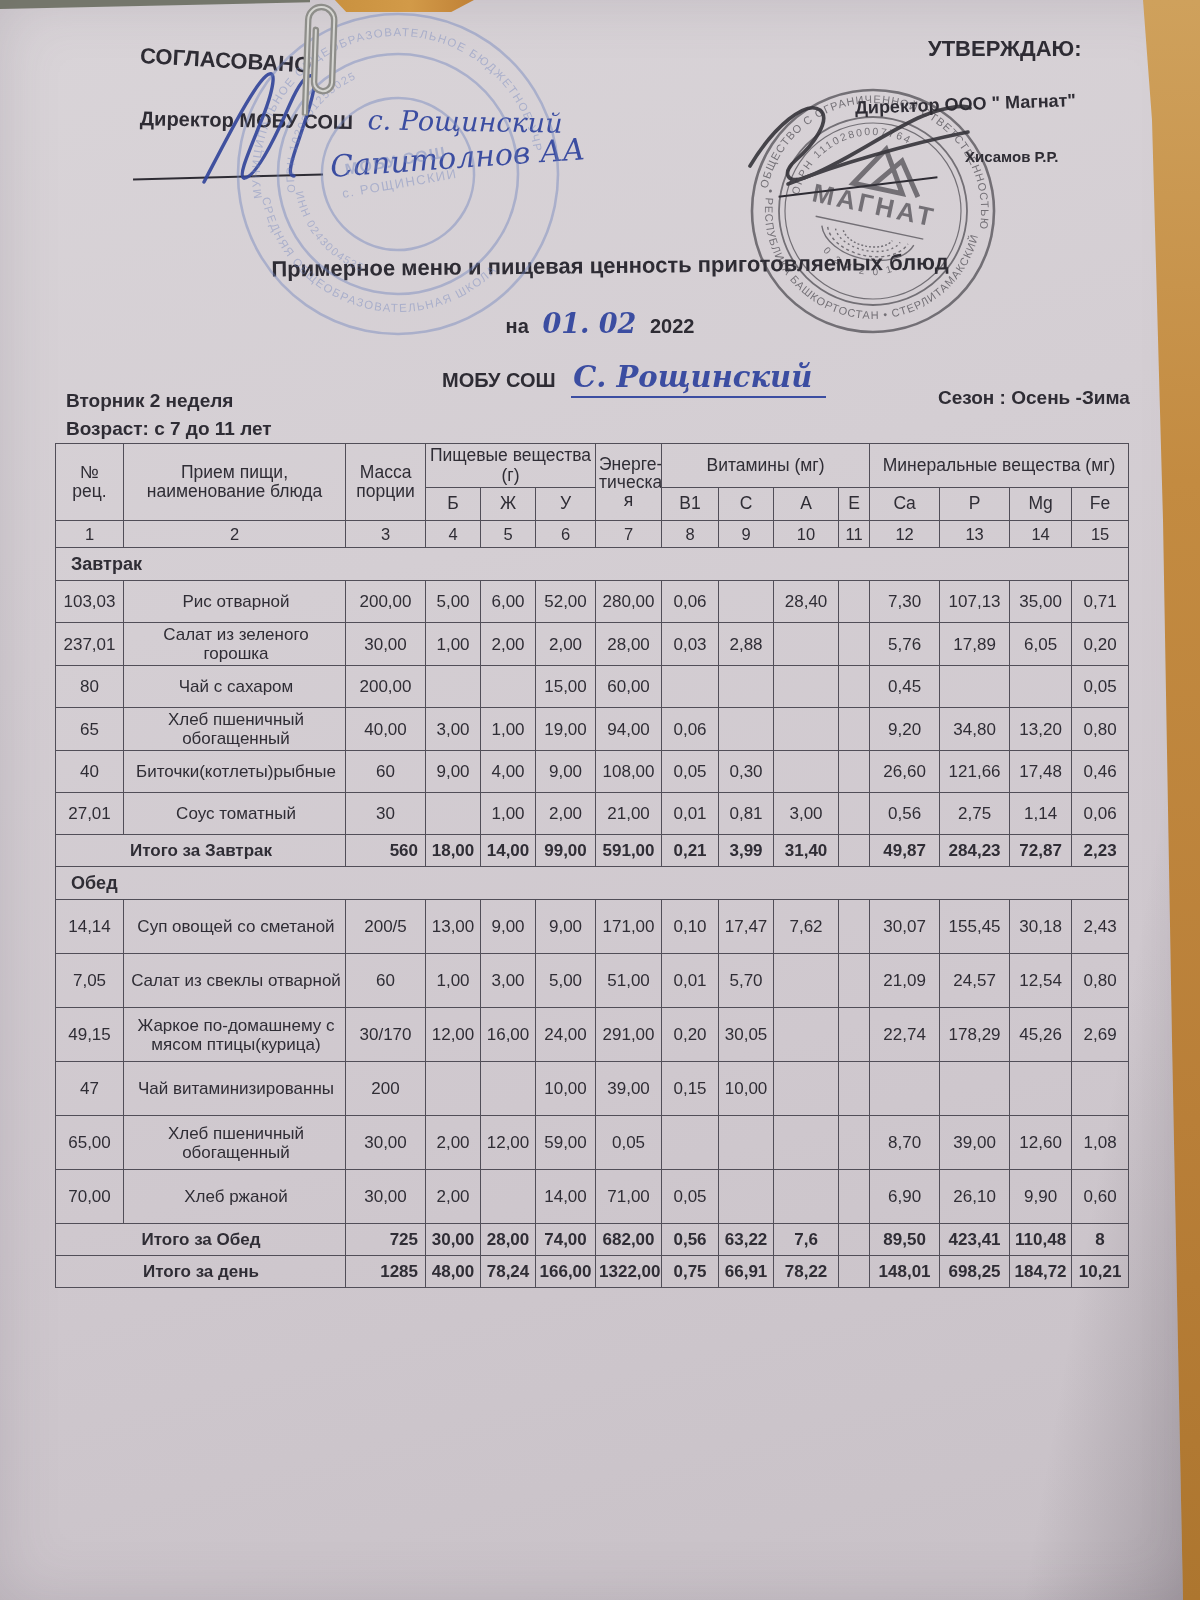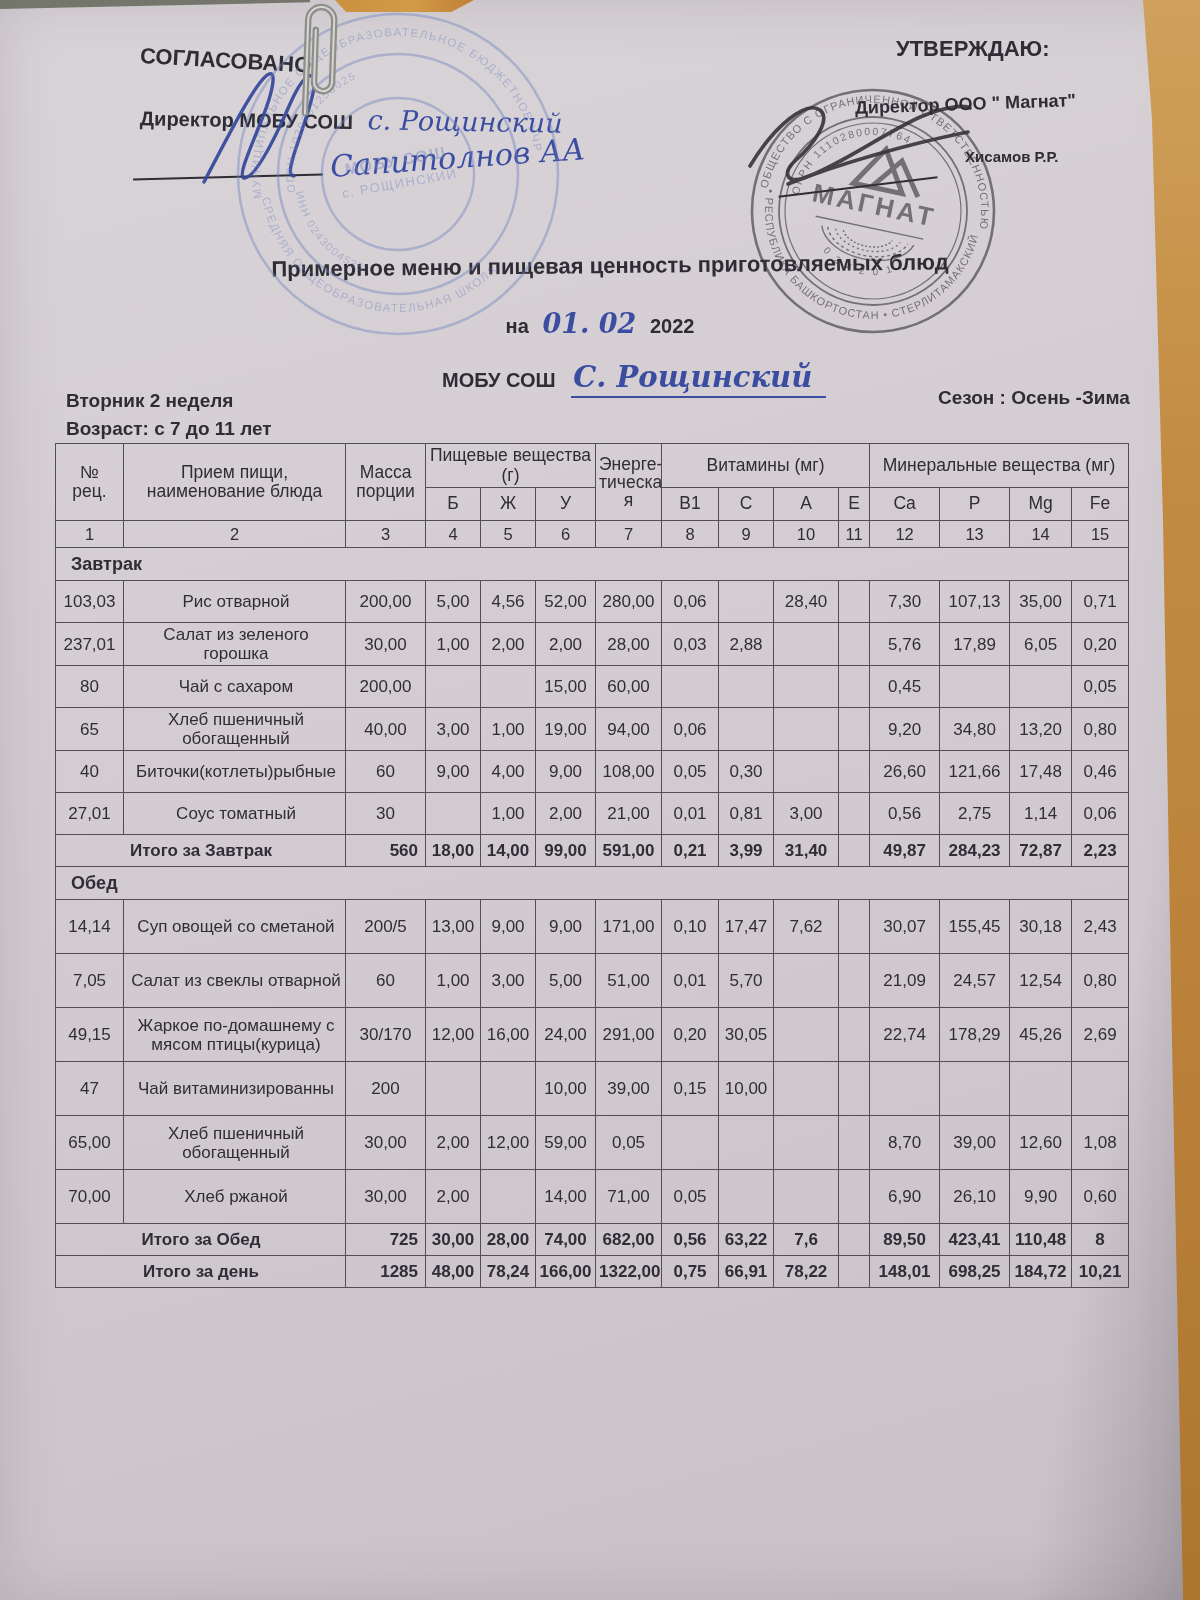--- a/index.html
+++ b/index.html
@@ -68,21 +68,21 @@
 </div>
 <div class="hand abs" style="left:330px;top:140px;font-size:30px;transform:rotate(-4deg);z-index:3;">Сапитолнов АА</div>
 <div class="rule" style="left:133px;top:176px;width:190px;transform:rotate(-1.5deg);z-index:3;"></div>
 <svg class="abs" style="left:190px;top:60px;z-index:4;" width="180" height="130" viewBox="0 0 180 130">
   <g fill="none" stroke="#34479b" stroke-width="3.4" stroke-linecap="round" opacity=".92">
     <path d="M14,122 C34,84 62,28 76,16 C88,6 84,30 70,64 C58,94 48,116 54,118"></path>
     <path d="M54,118 C66,118 86,76 100,44 C108,26 116,14 122,16 C130,20 116,58 106,88 C100,106 98,116 104,116"></path>
   </g>
 </svg>
 
-<div class="abs ink b" style="left:896px;top:36px;font-size:22px;z-index:3;text-align:right;">УТВЕРЖДАЮ:</div>
+<div class="abs ink b" style="left:928px;top:36px;font-size:22px;z-index:3;text-align:right;">УТВЕРЖДАЮ:</div>
 <div class="abs ink b" style="left:855px;top:94px;font-size:18px;transform:rotate(-2deg);z-index:3;white-space:nowrap;">Директор ООО " Магнат"</div>
 <div class="abs ink b" style="left:925px;top:148px;font-size:15px;z-index:3;margin-left:40px;">Хисамов Р.Р.</div>
 <div class="rule" style="left:778px;top:186px;width:160px;transform:rotate(-7deg);z-index:3;"></div>
 <svg class="abs" style="left:742px;top:92px;z-index:4;" width="230" height="110" viewBox="0 0 230 110">
   <g fill="none" stroke="#2c2b31" stroke-width="3.6" stroke-linecap="round" opacity=".85">
     <path d="M8,74 C32,34 64,8 78,18 C90,28 70,54 54,68 C40,80 44,92 62,86 C96,74 138,44 176,26 C198,16 222,12 228,16"></path>
     <path d="M46,92 C96,72 166,52 226,40"></path>
   </g>
 </svg>
 
@@ -231,21 +231,21 @@
           <td>15</td>
         </tr>
         <tr class="sec">
           <td colspan="15">Завтрак</td>
         </tr>
         <tr class="s0">
           <td>103,03</td>
           <td class="name">Рис отварной</td>
           <td>200,00</td>
           <td>5,00</td>
-          <td>4,56</td>
+          <td>6,00</td>
           <td>52,00</td>
           <td>280,00</td>
           <td>0,06</td>
           <td>&nbsp;</td>
           <td>28,40</td>
           <td>&nbsp;</td>
           <td>7,30</td>
           <td>107,13</td>
           <td>35,00</td>
           <td>0,71</td>

